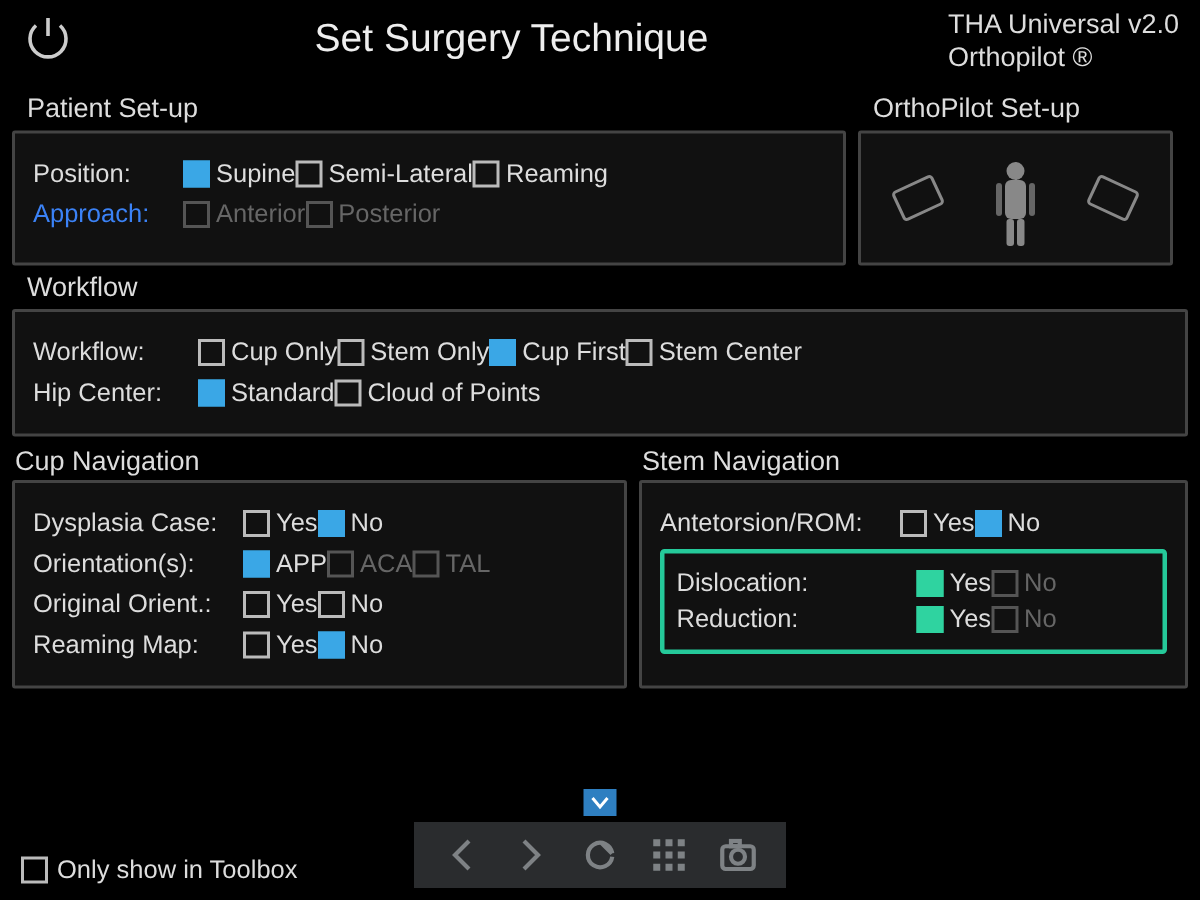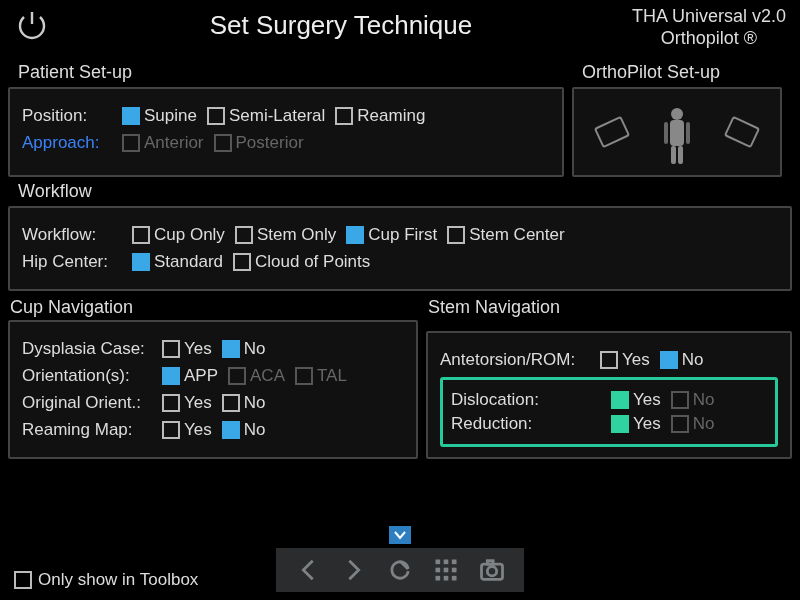--- a/index.html
+++ b/index.html
@@ -3,30 +3,30 @@
 <meta charset="utf-8">
 <style>
   * { box-sizing: border-box; margin: 0; padding: 0; }
   html, body { width: 800px; height: 600px; background: #000; font-family: Arial, Helvetica, sans-serif; color: #ddd; overflow: hidden; }
   .root { width: 800px; height: 600px; position: relative; }
 
   .header { height: 56px; display: flex; align-items: flex-start; padding: 6px 14px 0 14px; }
   .power { width: 36px; height: 36px; position: relative; margin-top: 2px; }
   .power svg { width: 36px; height: 36px; stroke: #ccc; }
   .title { flex: 1; text-align: center; font-size: 26px; color: #eee; font-weight: 400; padding-top: 4px; }
-  .prodinfo { text-align: center; font-size: 18px; color: #ddd; line-height: 1.2; }
-
-  .row { display: flex; gap: 8px; padding: 0 8px; align-items: flex-end; }
+  .prodinfo { text-align: left; font-size: 18px; color: #ddd; line-height: 1.2; }
+
+  .row { display: flex; gap: 8px; padding: 0 8px; }
   .panel { border: 2px solid #444; border-radius: 2px; background: #111; padding: 10px 12px; }
   .panel-label-outside { font-size: 18px; color: #ddd; margin: 4px 0 4px 10px; }
 
   .line { display: flex; align-items: center; gap: 10px; margin: 7px 0; }
   .label { font-size: 17px; color: #ddd; width: 130px; }
   .label.dim { color: #3b82f6; }
-  .opts { display: flex; gap: 10px; align-items: center; flex-wrap: wrap; }
+  .opts { display: flex; align-items: center; flex-wrap: wrap; }
   .opt { display: flex; align-items: center; gap: 4px; }
   .opt .box { width: 18px; height: 18px; border: 2px solid #bbb; background: transparent; display: inline-block; }
   .opt .box.checked { background: #3aa7e6; border-color: #3aa7e6; }
   .opt .box.checked-green { background: #2fd3a0; border-color: #2fd3a0; }
   .opt .box.dim { border-color: #555; }
   .opt .txt { font-size: 17px; color: #ddd; }
   .opt .txt.dim { color: #666; }
 
   .setup-panel { width: 210px; height: 90px; display:flex; align-items:center; justify-content:center; gap: 14px;}
   .setup-panel svg { display:block; }

